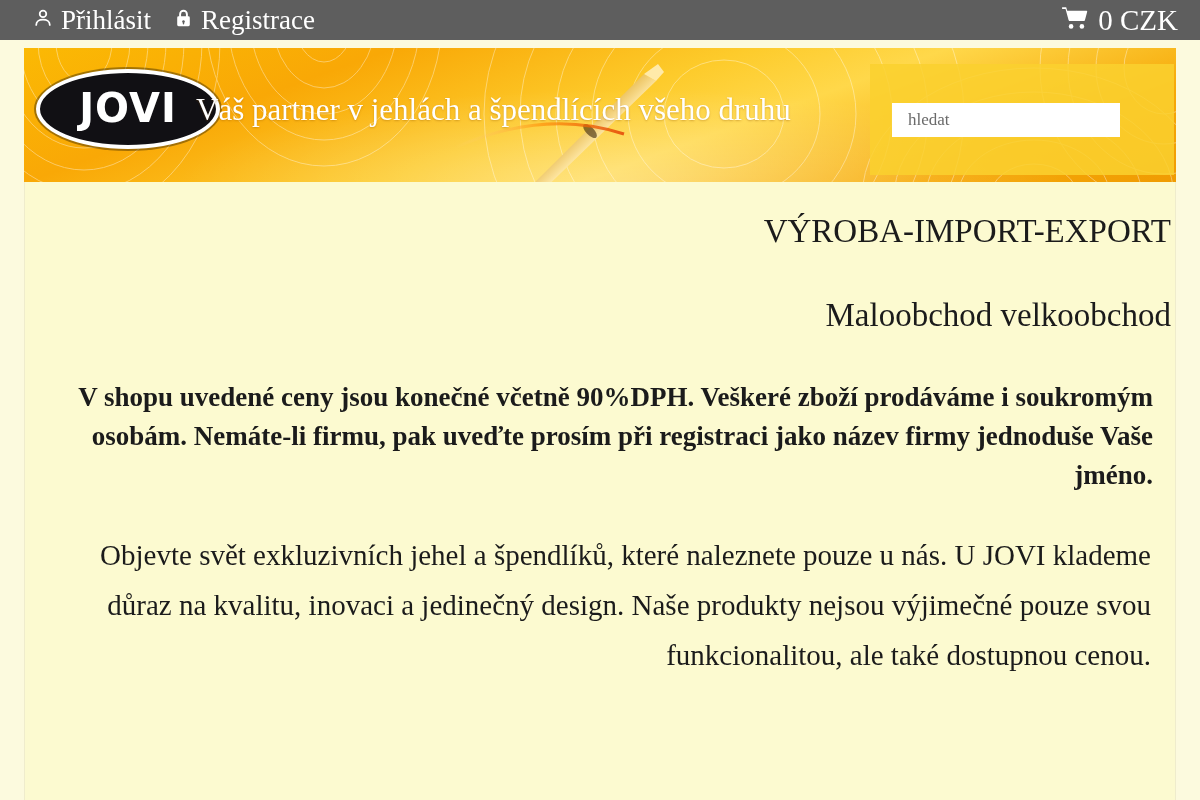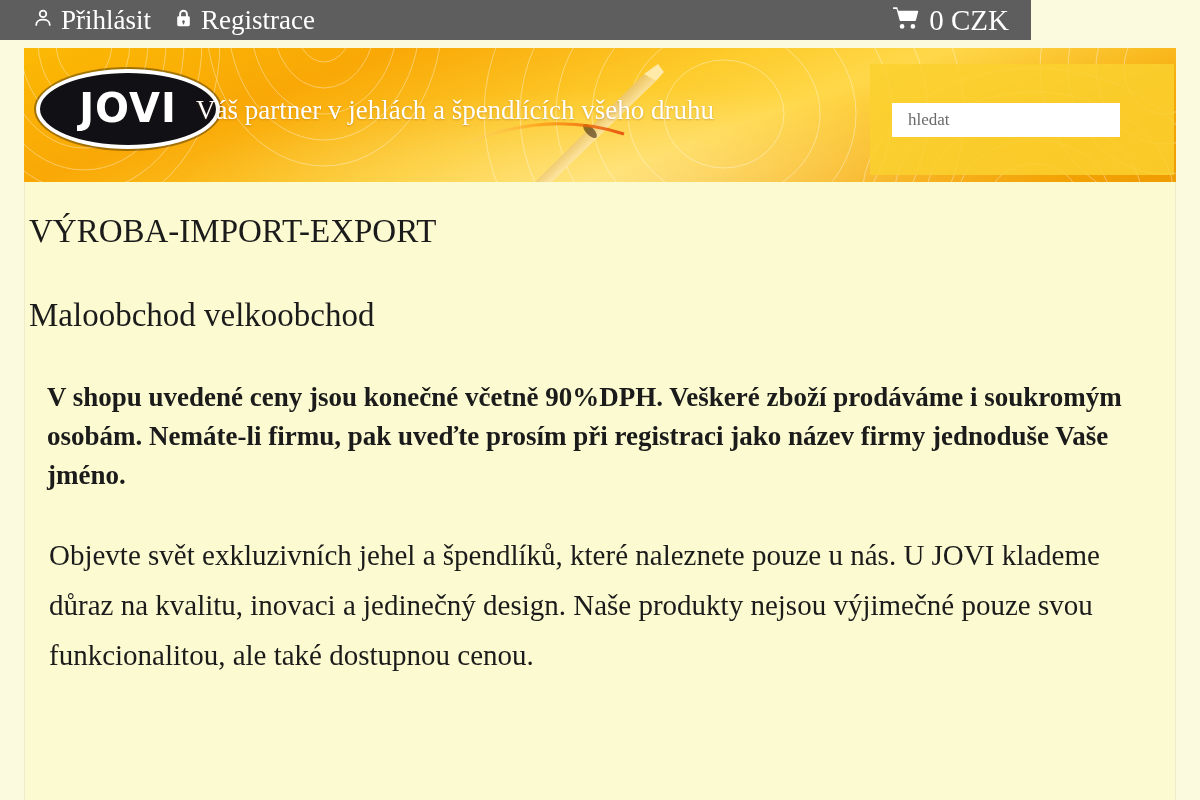--- a/index.html
+++ b/index.html
@@ -8,21 +8,21 @@
     margin: 0; padding: 0;
     width: 1200px; height: 800px;
     overflow: hidden;
     background: #fcfade;
     font-family: "Liberation Serif", "DejaVu Serif", serif;
   }
 
   
   .topbar {
     position: absolute; left: 0; top: 0;
-    width: 1031px; height: 40px;
+    width: 1200px; height: 40px;
     background: #5e5e5e;
     display: flex;
     align-items: center;
     justify-content: space-between;
     padding: 0 22px 0 32px;
     color: #ffffff;
   }
   .topbar-left { display: flex; align-items: center; gap: 22px; }
   .top-link {
     display: flex; align-items: center; gap: 7px;
@@ -70,21 +70,21 @@
     letter-spacing: 1px;
     color: #ffffff;
     line-height: 1;
     transform: translateY(-1px);
   }
 
   .slogan {
     position: absolute; left: 172px; top: 0; height: 124px;
     display: flex; align-items: center;
     color: #ffffff;
-    font-size: 27px;
+    font-size: 31px;
     text-shadow: 0 1px 2px rgba(140,80,0,.35);
     white-space: nowrap;
     font-family: Liberation Serif, serif;
   }
 
   .search-panel {
     position: absolute;
     right: 2px; top: 16px;
     width: 304px; height: 111px;
     background: rgba(250, 208, 47, 0.86);
@@ -109,21 +109,21 @@
 
   
   .page {
     position: absolute;
     left: 24px; top: 182px;
     width: 1152px; height: 618px;
     background: #fcfad0;
     border-left: 1px solid #efeccc;
     border-right: 1px solid #efeccc;
   }
-  .content { padding: 24px 4px 0 4px; text-align: left; color: #1b1b1b; }
+  .content { padding: 24px 4px 0 21px; text-align: right; color: #1b1b1b; }
 
   .h-main {
     font-size: 33px; font-weight: 400; line-height: 1.2;
     margin: 6px 0 0 0;
   }
   .h-sub {
     font-size: 33px; font-weight: 400; line-height: 1.2;
     margin: 44px 0 0 0;
   }
   .p-note {

